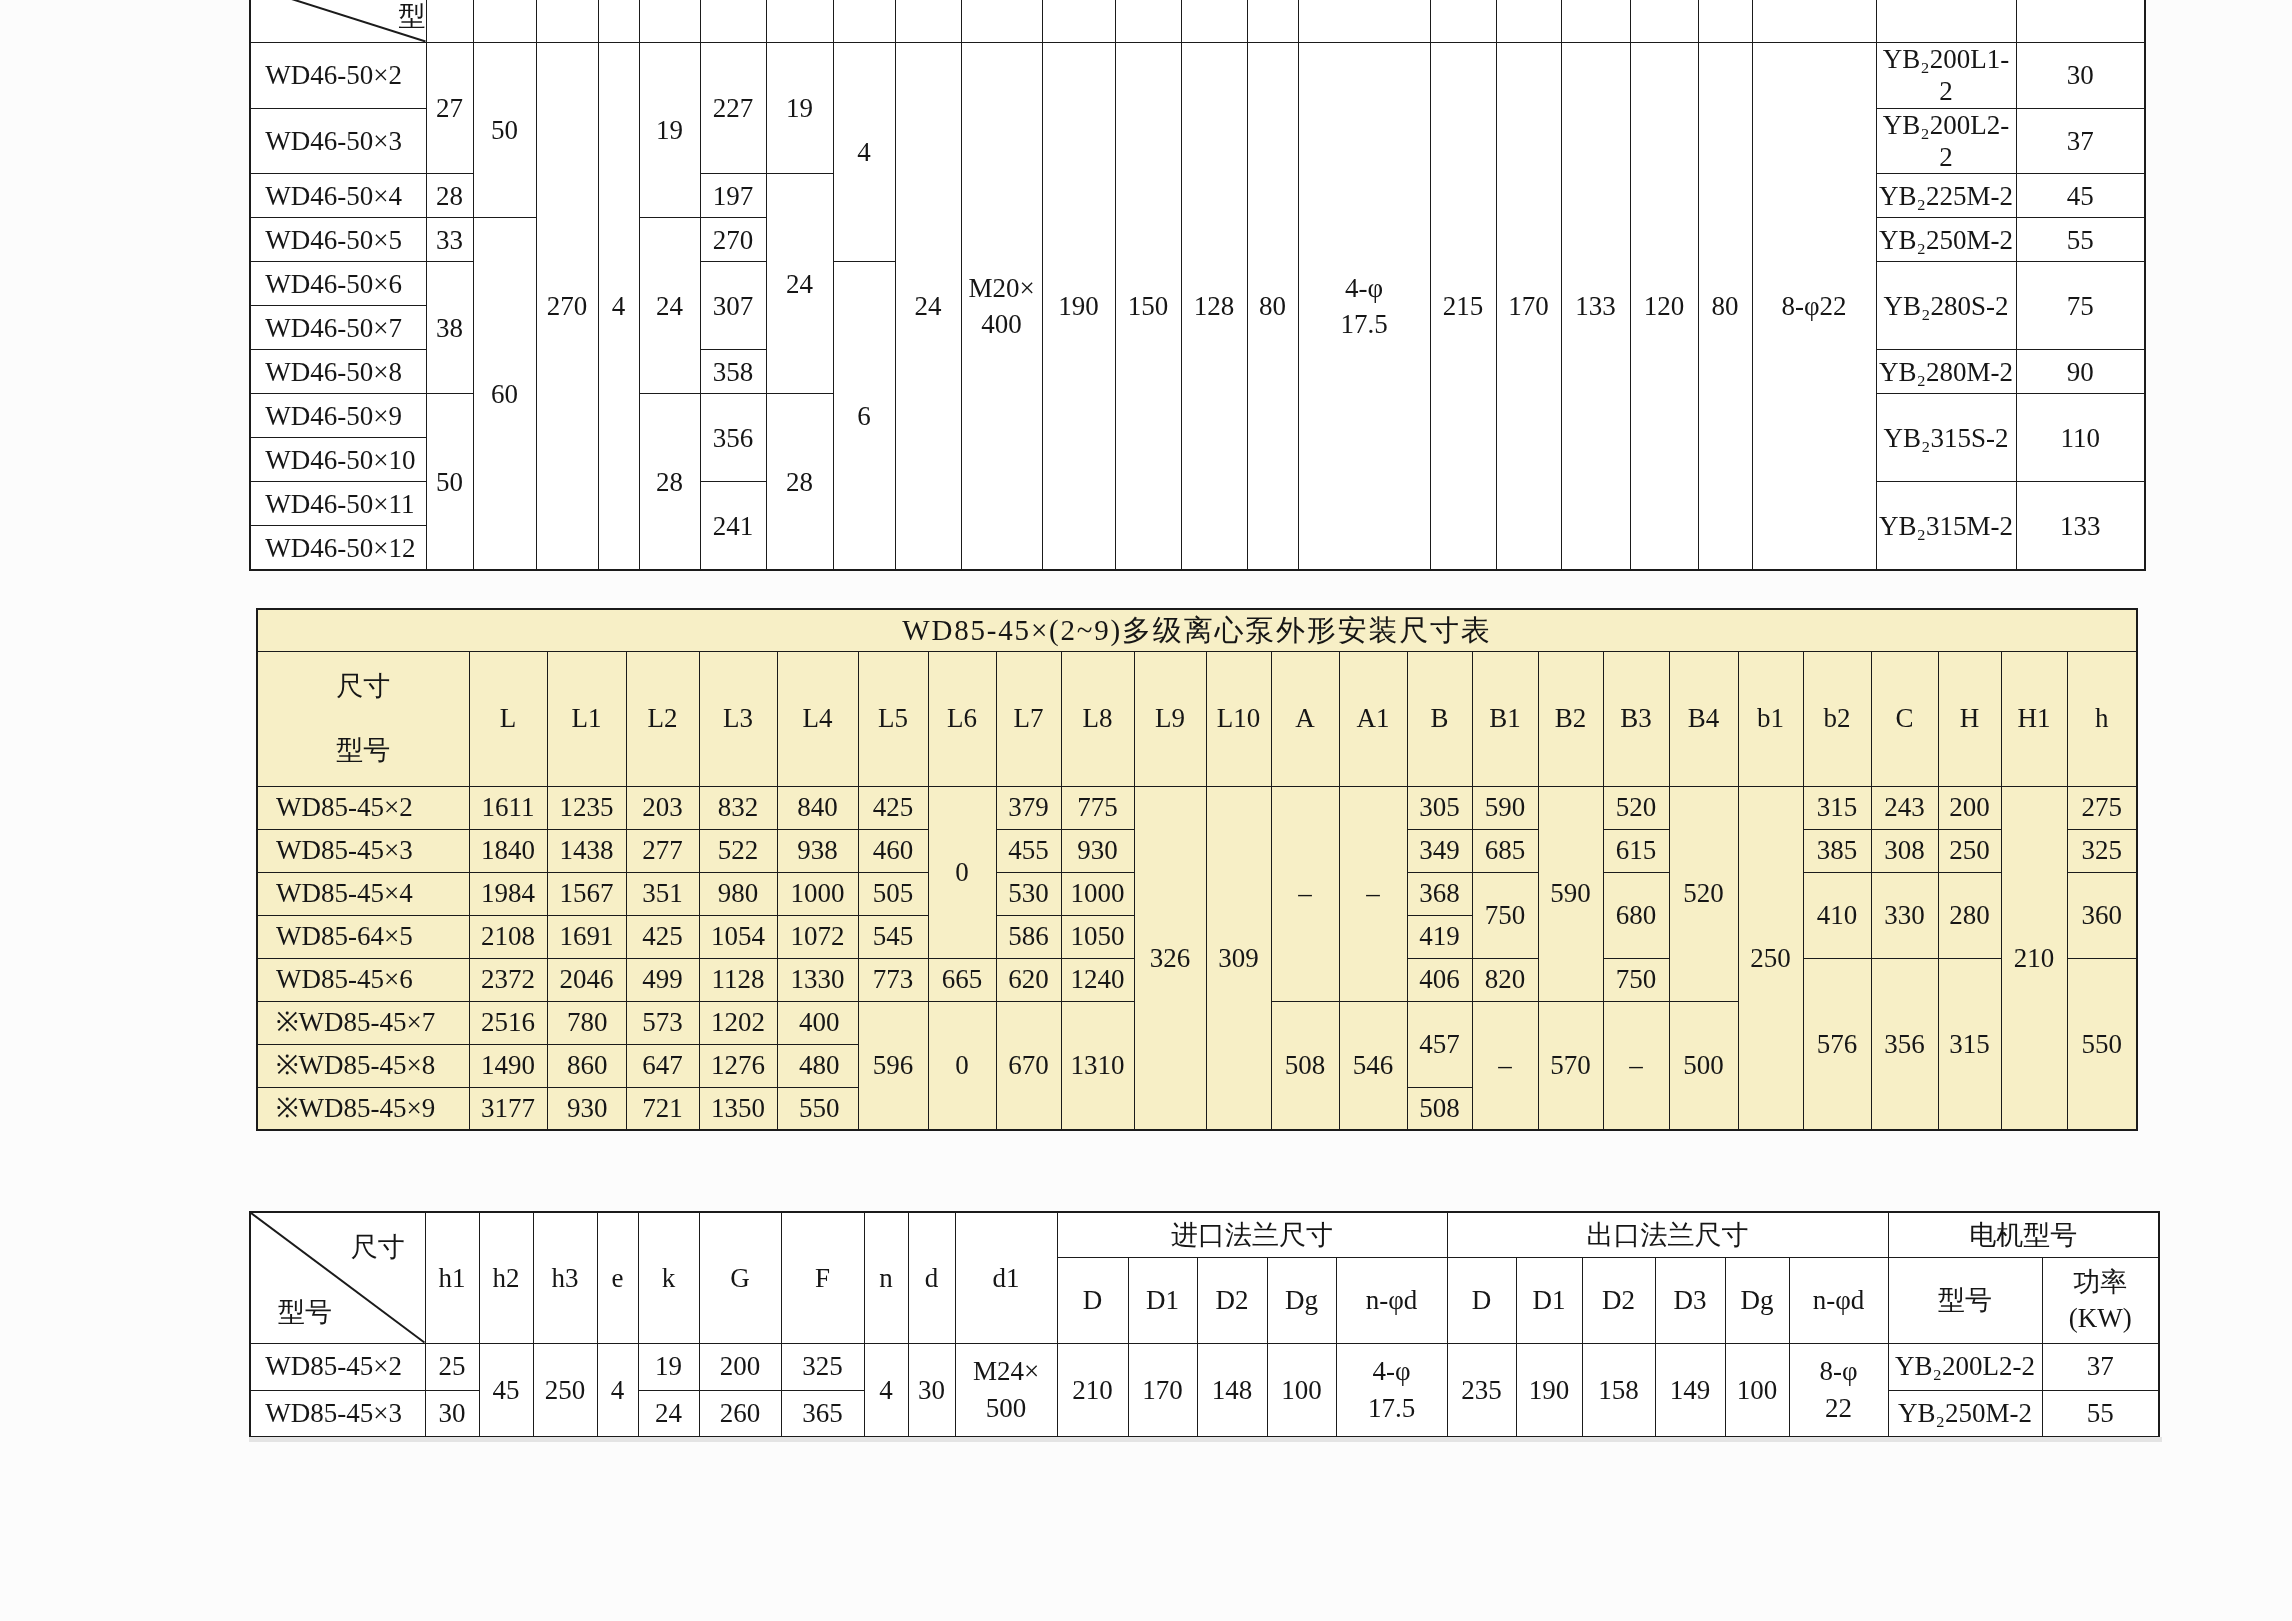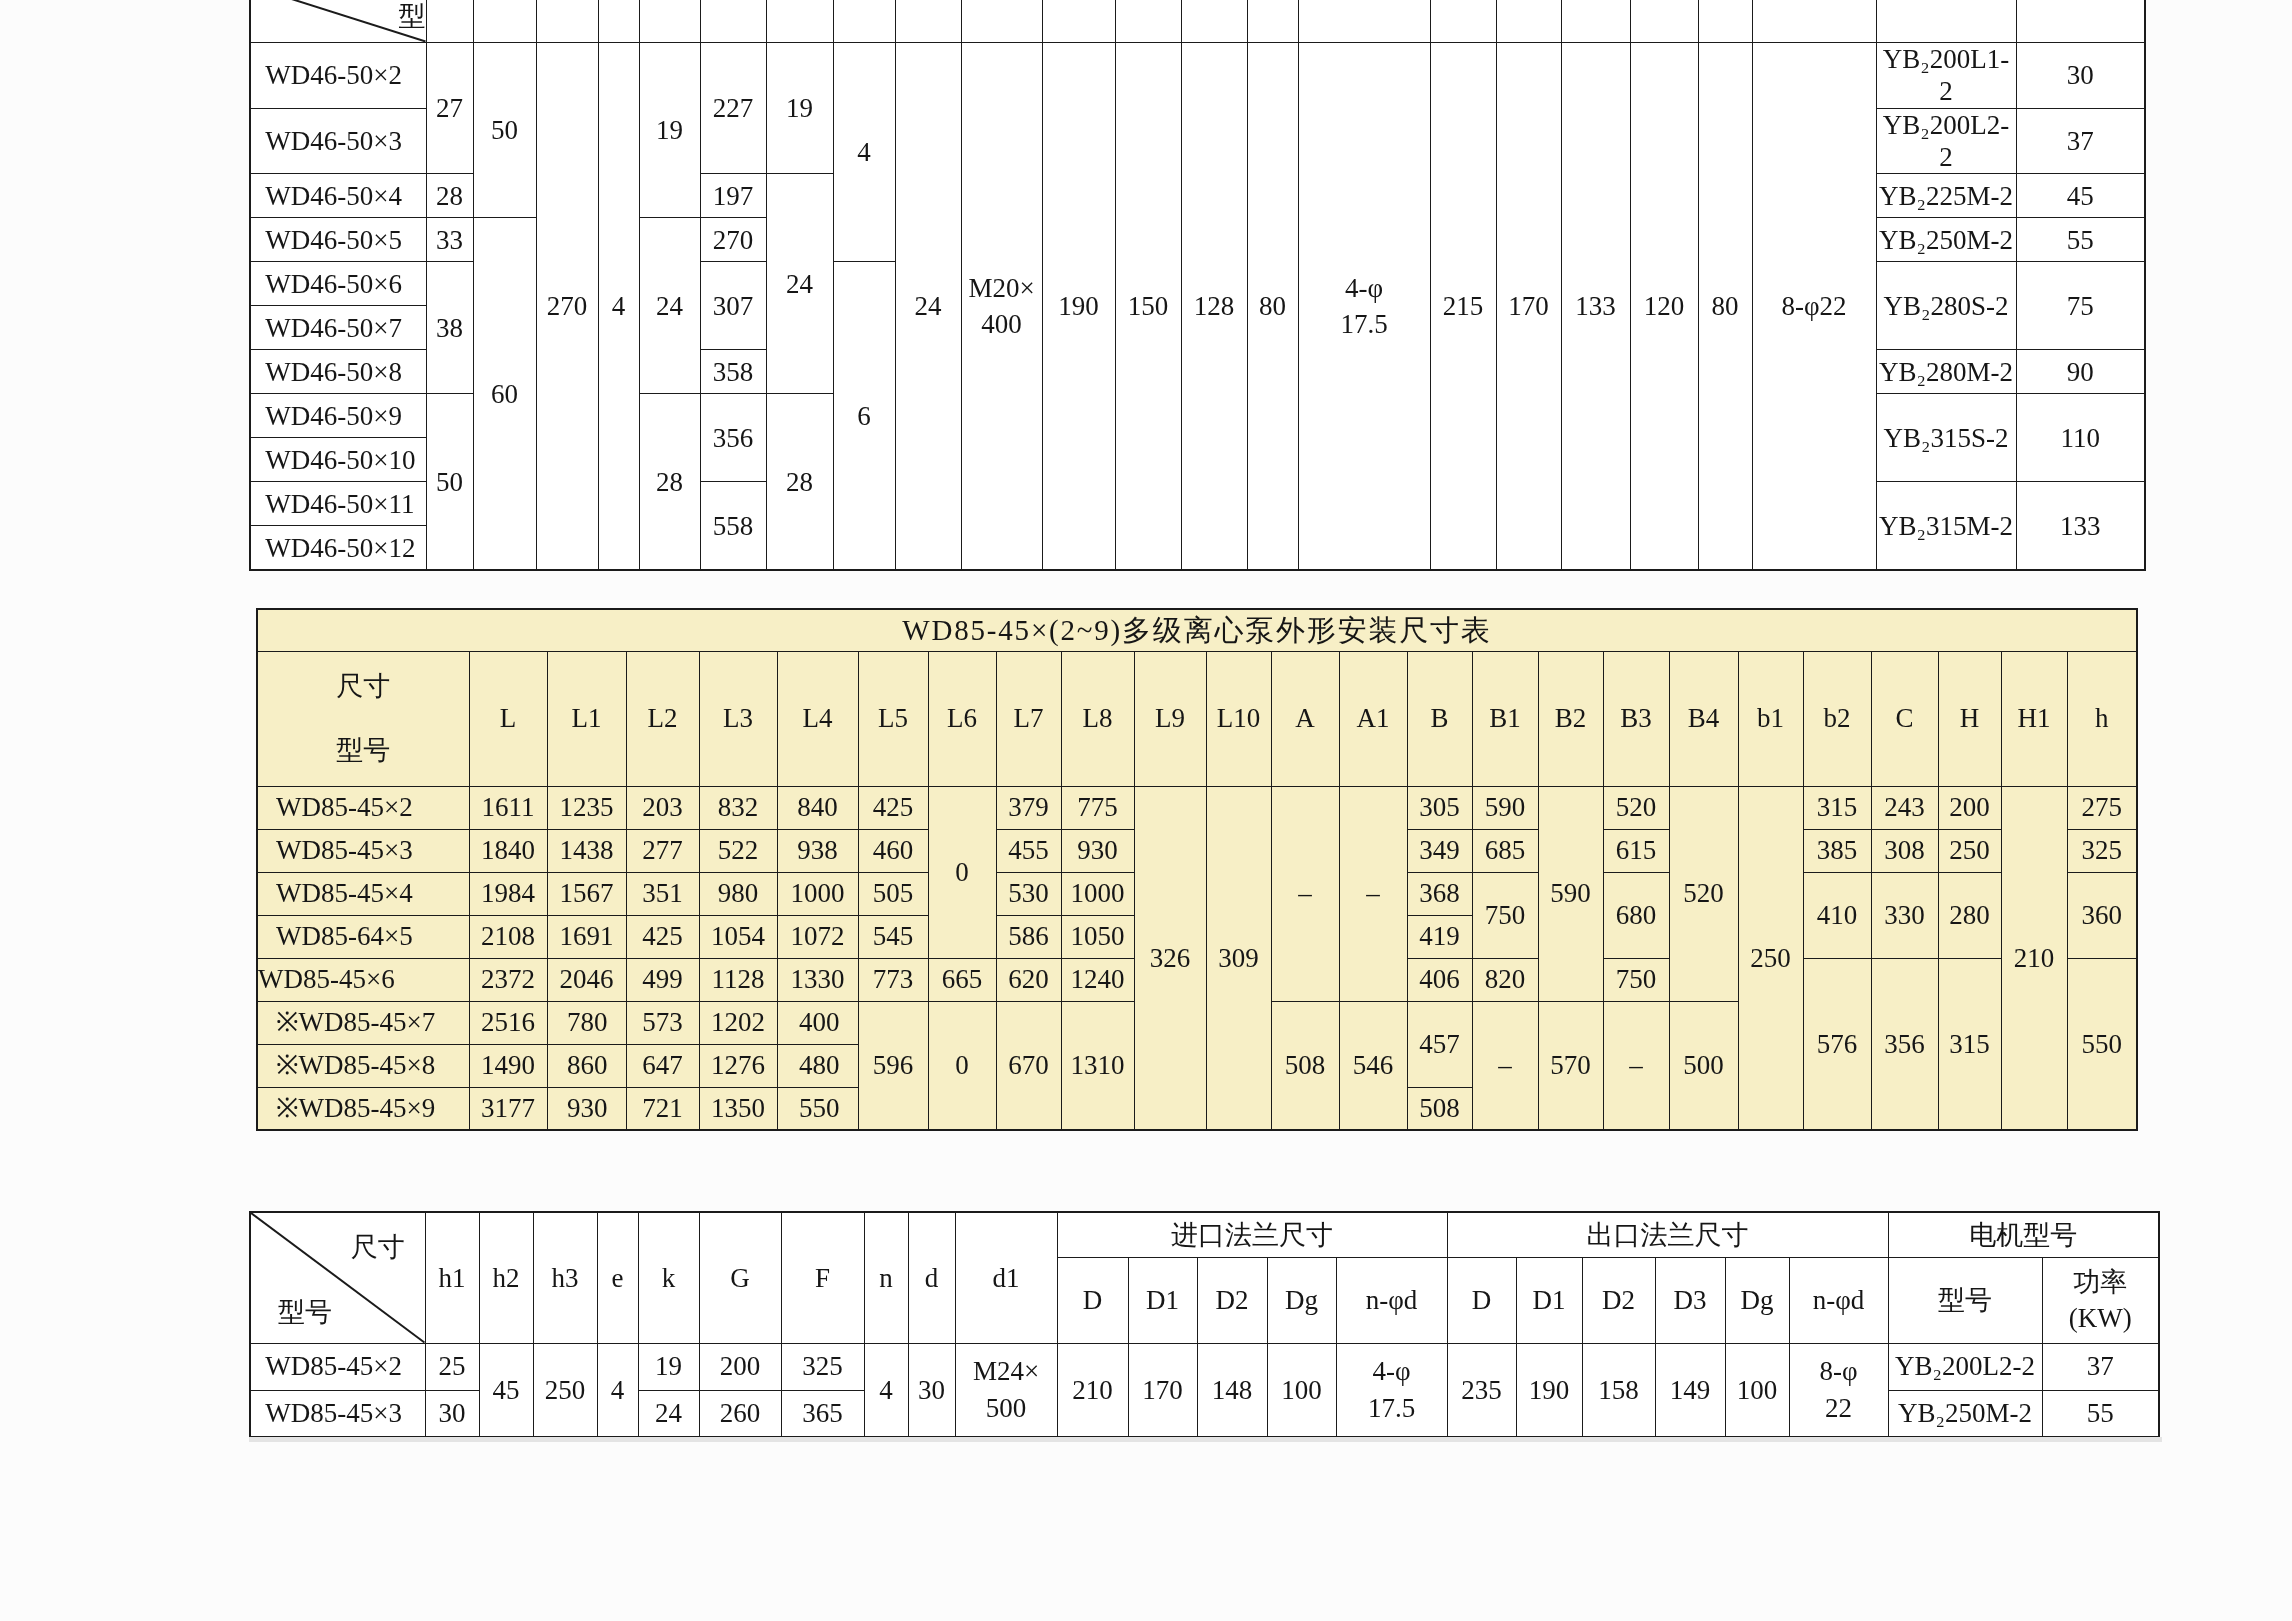--- a/index.html
+++ b/index.html
@@ -182,21 +182,21 @@
   <td rowspan="2">356</td>
   <td rowspan="4">28</td>
   <td rowspan="2">YB₂315S-2</td>
   <td rowspan="2">110</td>
 </tr>
 <tr>
   <td class="mdl">WD46-50×10</td>
 </tr>
 <tr>
   <td class="mdl">WD46-50×11</td>
-  <td rowspan="2">558</td>
+  <td rowspan="2">241</td>
   <td rowspan="2">YB₂315M-2</td>
   <td rowspan="2">133</td>
 </tr>
 <tr>
   <td class="mdl">WD46-50×12</td>
 </tr>
 </tbody>
   </table>
 
 <table id="t2" class="tbl">
@@ -332,21 +332,21 @@
   <td>1691</td>
   <td>425</td>
   <td>1054</td>
   <td>1072</td>
   <td>545</td>
   <td>586</td>
   <td>1050</td>
   <td>419</td>
 </tr>
 <tr>
-  <td class="mdl" style="padding-left:0">WD85-45×6</td>
+  <td class="mdl" style="padding-left:18px">WD85-45×6</td>
   <td>2372</td>
   <td>2046</td>
   <td>499</td>
   <td>1128</td>
   <td>1330</td>
   <td>773</td>
   <td>665</td>
   <td>620</td>
   <td>1240</td>
   <td>406</td>

